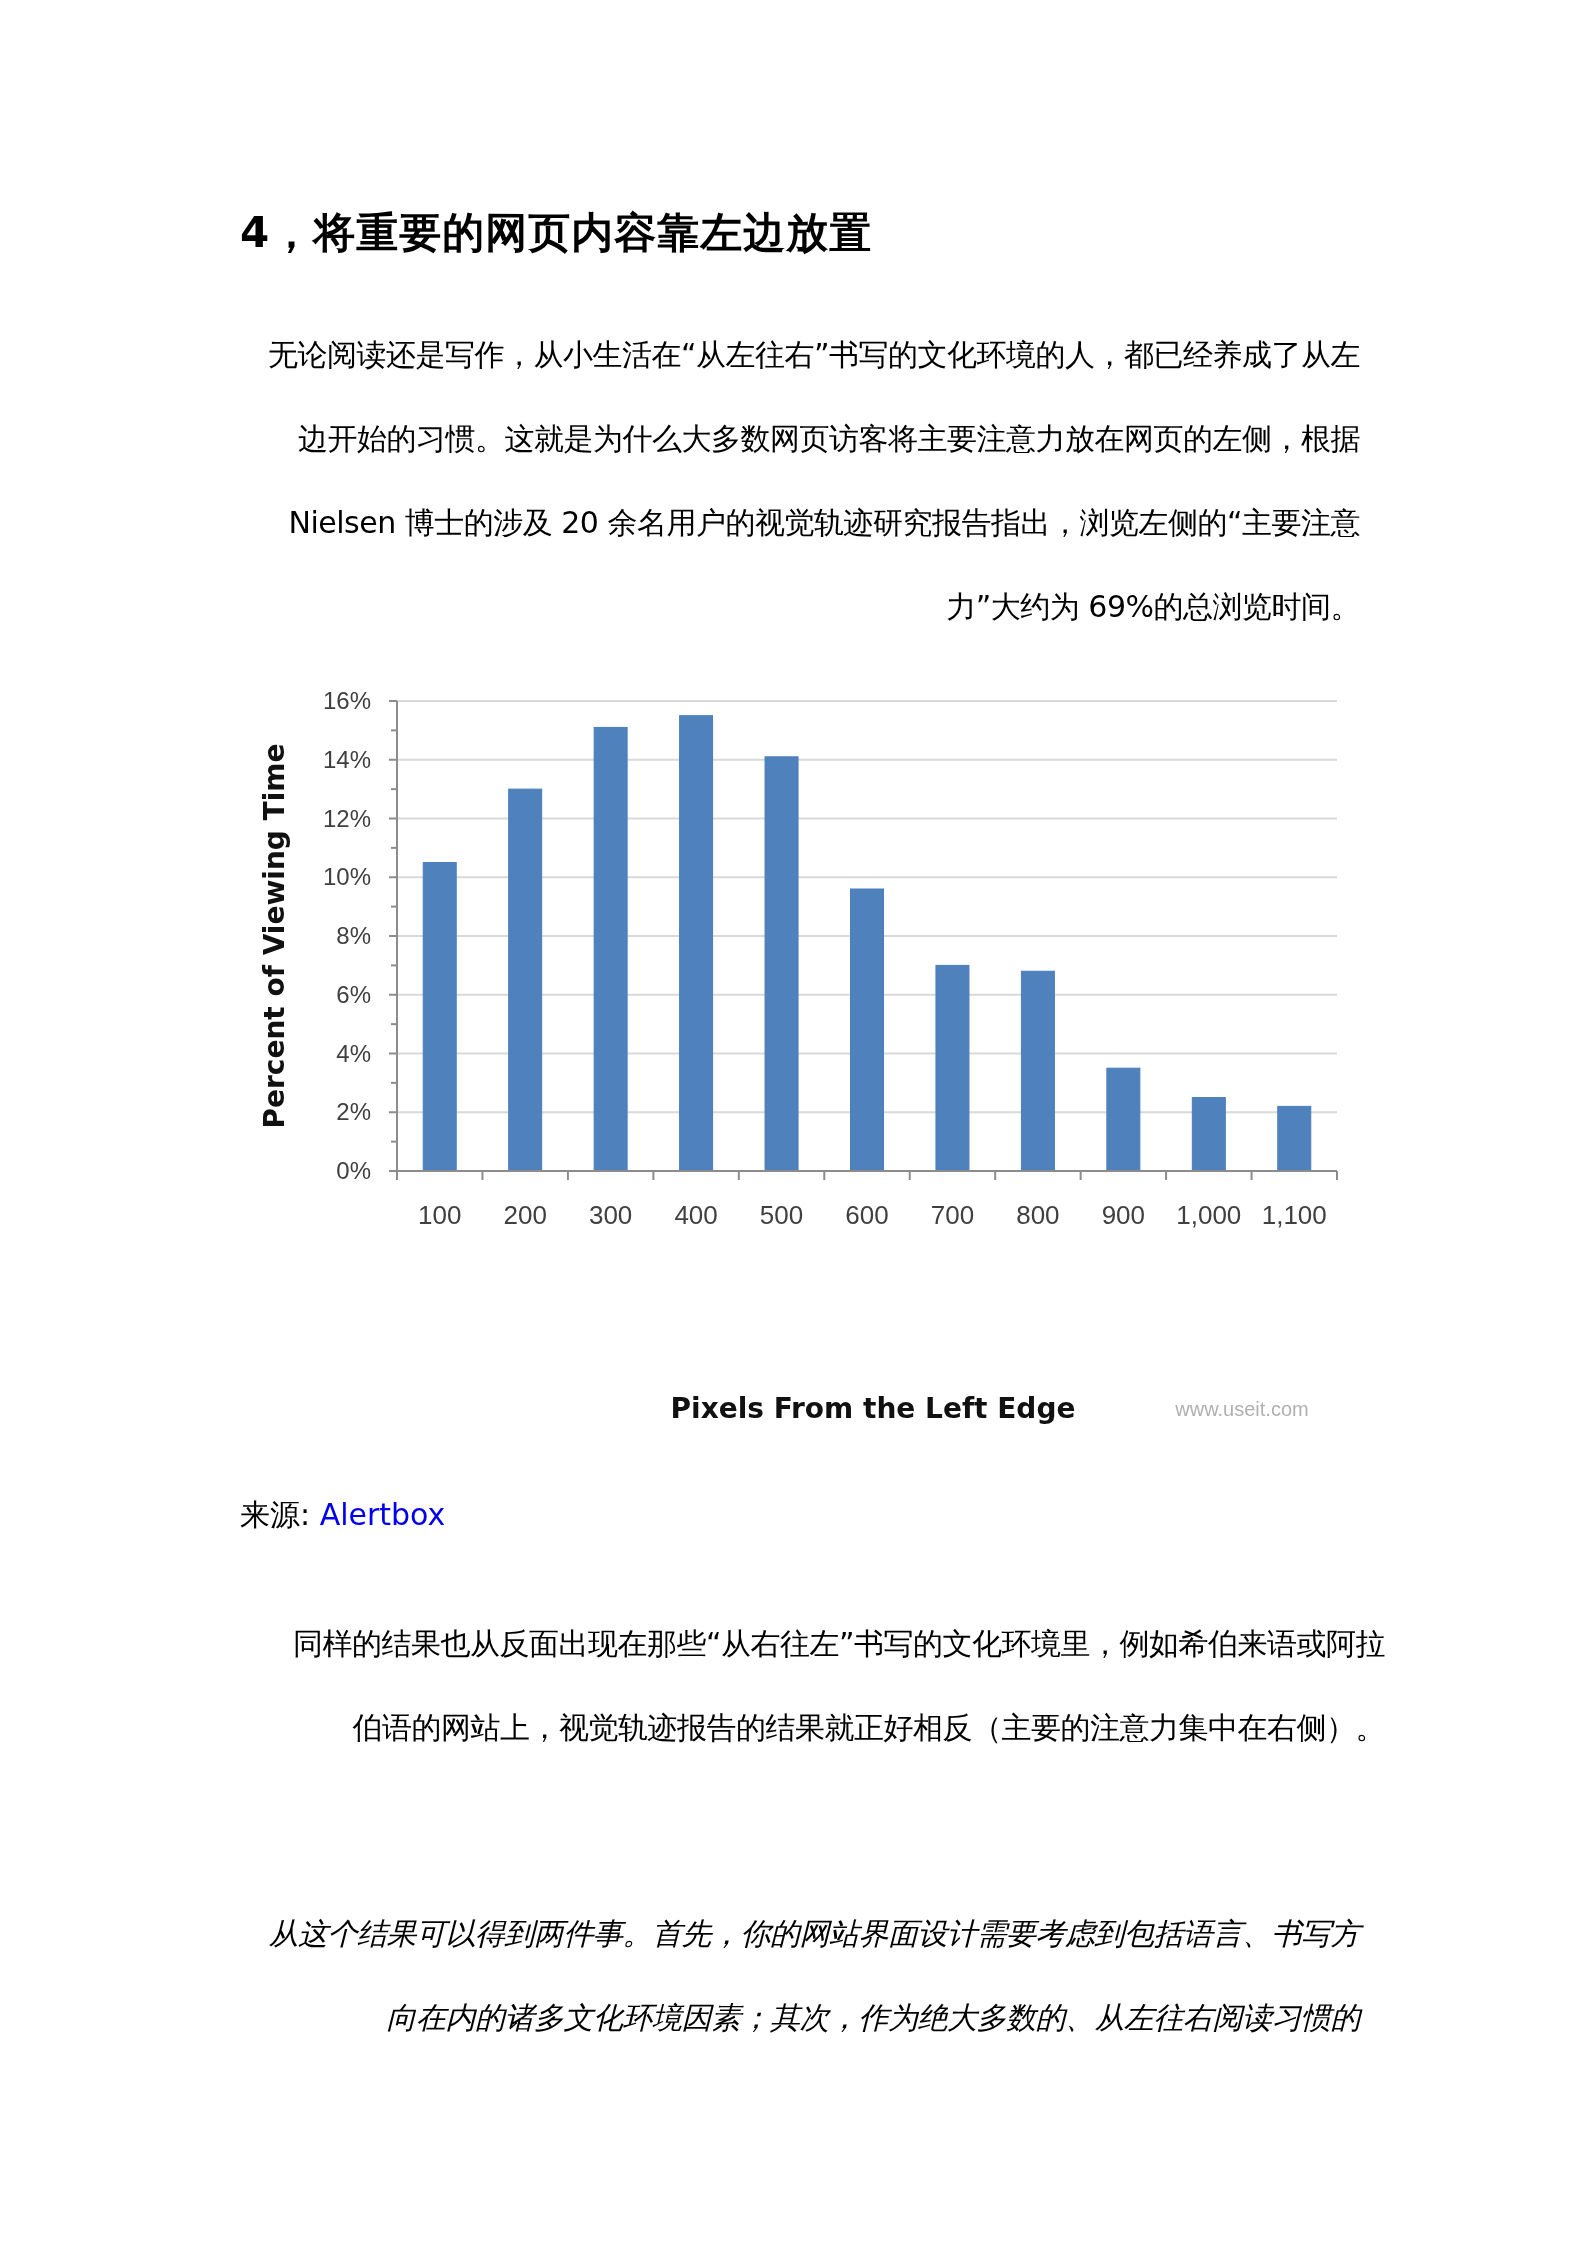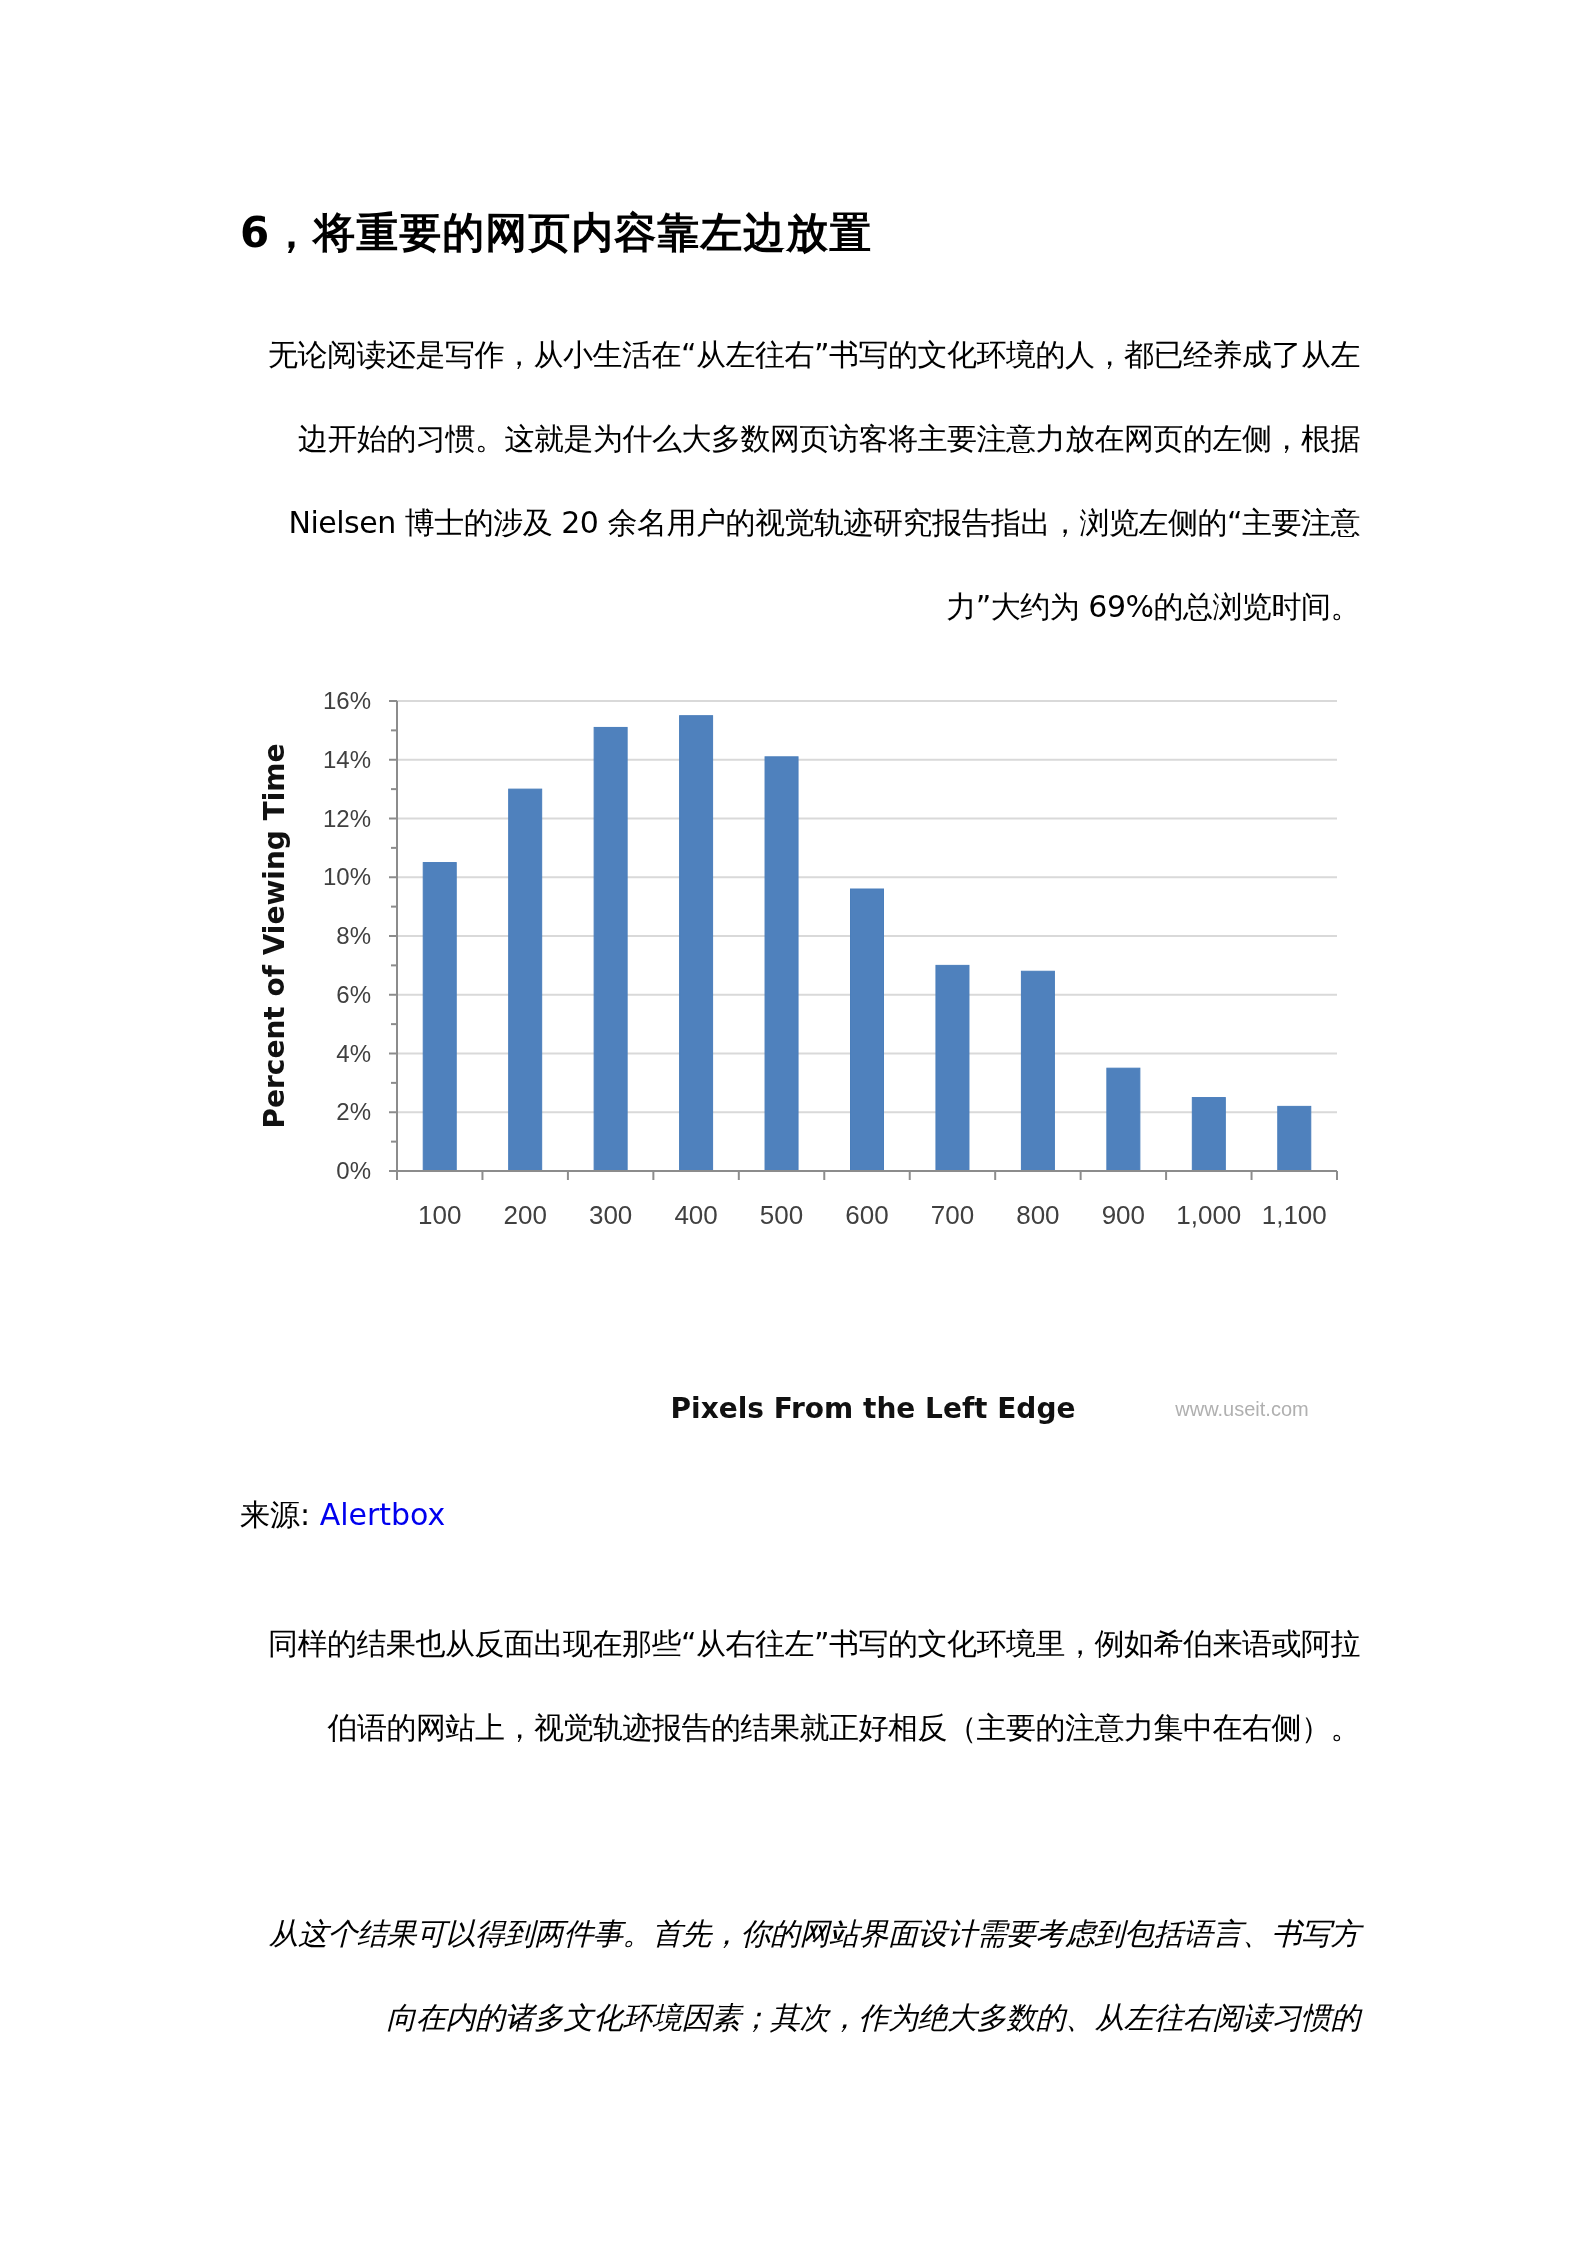--- a/index.html
+++ b/index.html
@@ -3,35 +3,35 @@
 <meta charset="utf-8">
 <style>
   html, body { margin:0; padding:0; background:#ffffff; }
   body { width:1587px; height:2245px; position:relative; overflow:hidden;
          font-family:"DejaVu Sans", "Liberation Sans", sans-serif; color:#000; }
   .title { position:absolute; left:240px; top:205px; font-size:42px; font-weight:bold;
            letter-spacing:1px; white-space:nowrap; }
   .para { position:absolute; left:240px; width:1120px; font-size:30px; line-height:84px;
           letter-spacing:-0.5px;text-align:right; }
   .p1 { top:313px; }
-  .p2 { top:1602px; }
+  .p2 { top:1602px;margin-left:25px; }
   .p3 { top:1892px;font-style:italic; }
   .source { position:absolute; left:240px; top:1490px; font-size:30px; line-height:50px; white-space:nowrap; }
   .source a { color:#0000ee; text-decoration-thickness:2px; text-underline-offset:4px; }
   .chart { position:absolute; left:0; top:0; width:1587px; height:1460px; pointer-events:none; }
   .chart * { pointer-events:auto; }
   .ylab { font-family:"Liberation Sans", sans-serif; font-size:24px; fill:#404040; }
   .xlab { font-family:"Liberation Sans", sans-serif; font-size:26px; fill:#404040; }
   .axtitle { font-family:"DejaVu Sans", sans-serif; font-size:28px; font-weight:bold; fill:#111; }
   .wm { font-family:"Liberation Sans", sans-serif; font-size:20px; fill:#b0b0b0; }
 </style>
 </head>
 <body>
 
-<div class="title">6，将重要的网页内容靠左边放置</div>
+<div class="title">4，将重要的网页内容靠左边放置</div>
 
 <div class="para p1">无论阅读还是写作，从小生活在“从左往右”书写的文化环境的人，都已经养成了从左边开始的习惯。这就是为什么大多数网页访客将主要注意力放在网页的左侧，根据 Nielsen 博士的涉及 20 余名用户的视觉轨迹研究报告指出，浏览左侧的“主要注意力”大约为 69%的总浏览时间。</div>
 
 <svg class="chart" width="1587" height="1460" xmlns="http://www.w3.org/2000/svg">
   <g id="grid">
       <line x1="397" x2="1337" y1="1112.25" y2="1112.25" stroke="#d9d9d9" stroke-width="2"></line>
       <line x1="397" x2="1337" y1="1053.5" y2="1053.5" stroke="#d9d9d9" stroke-width="2"></line>
       <line x1="397" x2="1337" y1="994.75" y2="994.75" stroke="#d9d9d9" stroke-width="2"></line>
       <line x1="397" x2="1337" y1="936" y2="936" stroke="#d9d9d9" stroke-width="2"></line>
       <line x1="397" x2="1337" y1="877.25" y2="877.25" stroke="#d9d9d9" stroke-width="2"></line>

